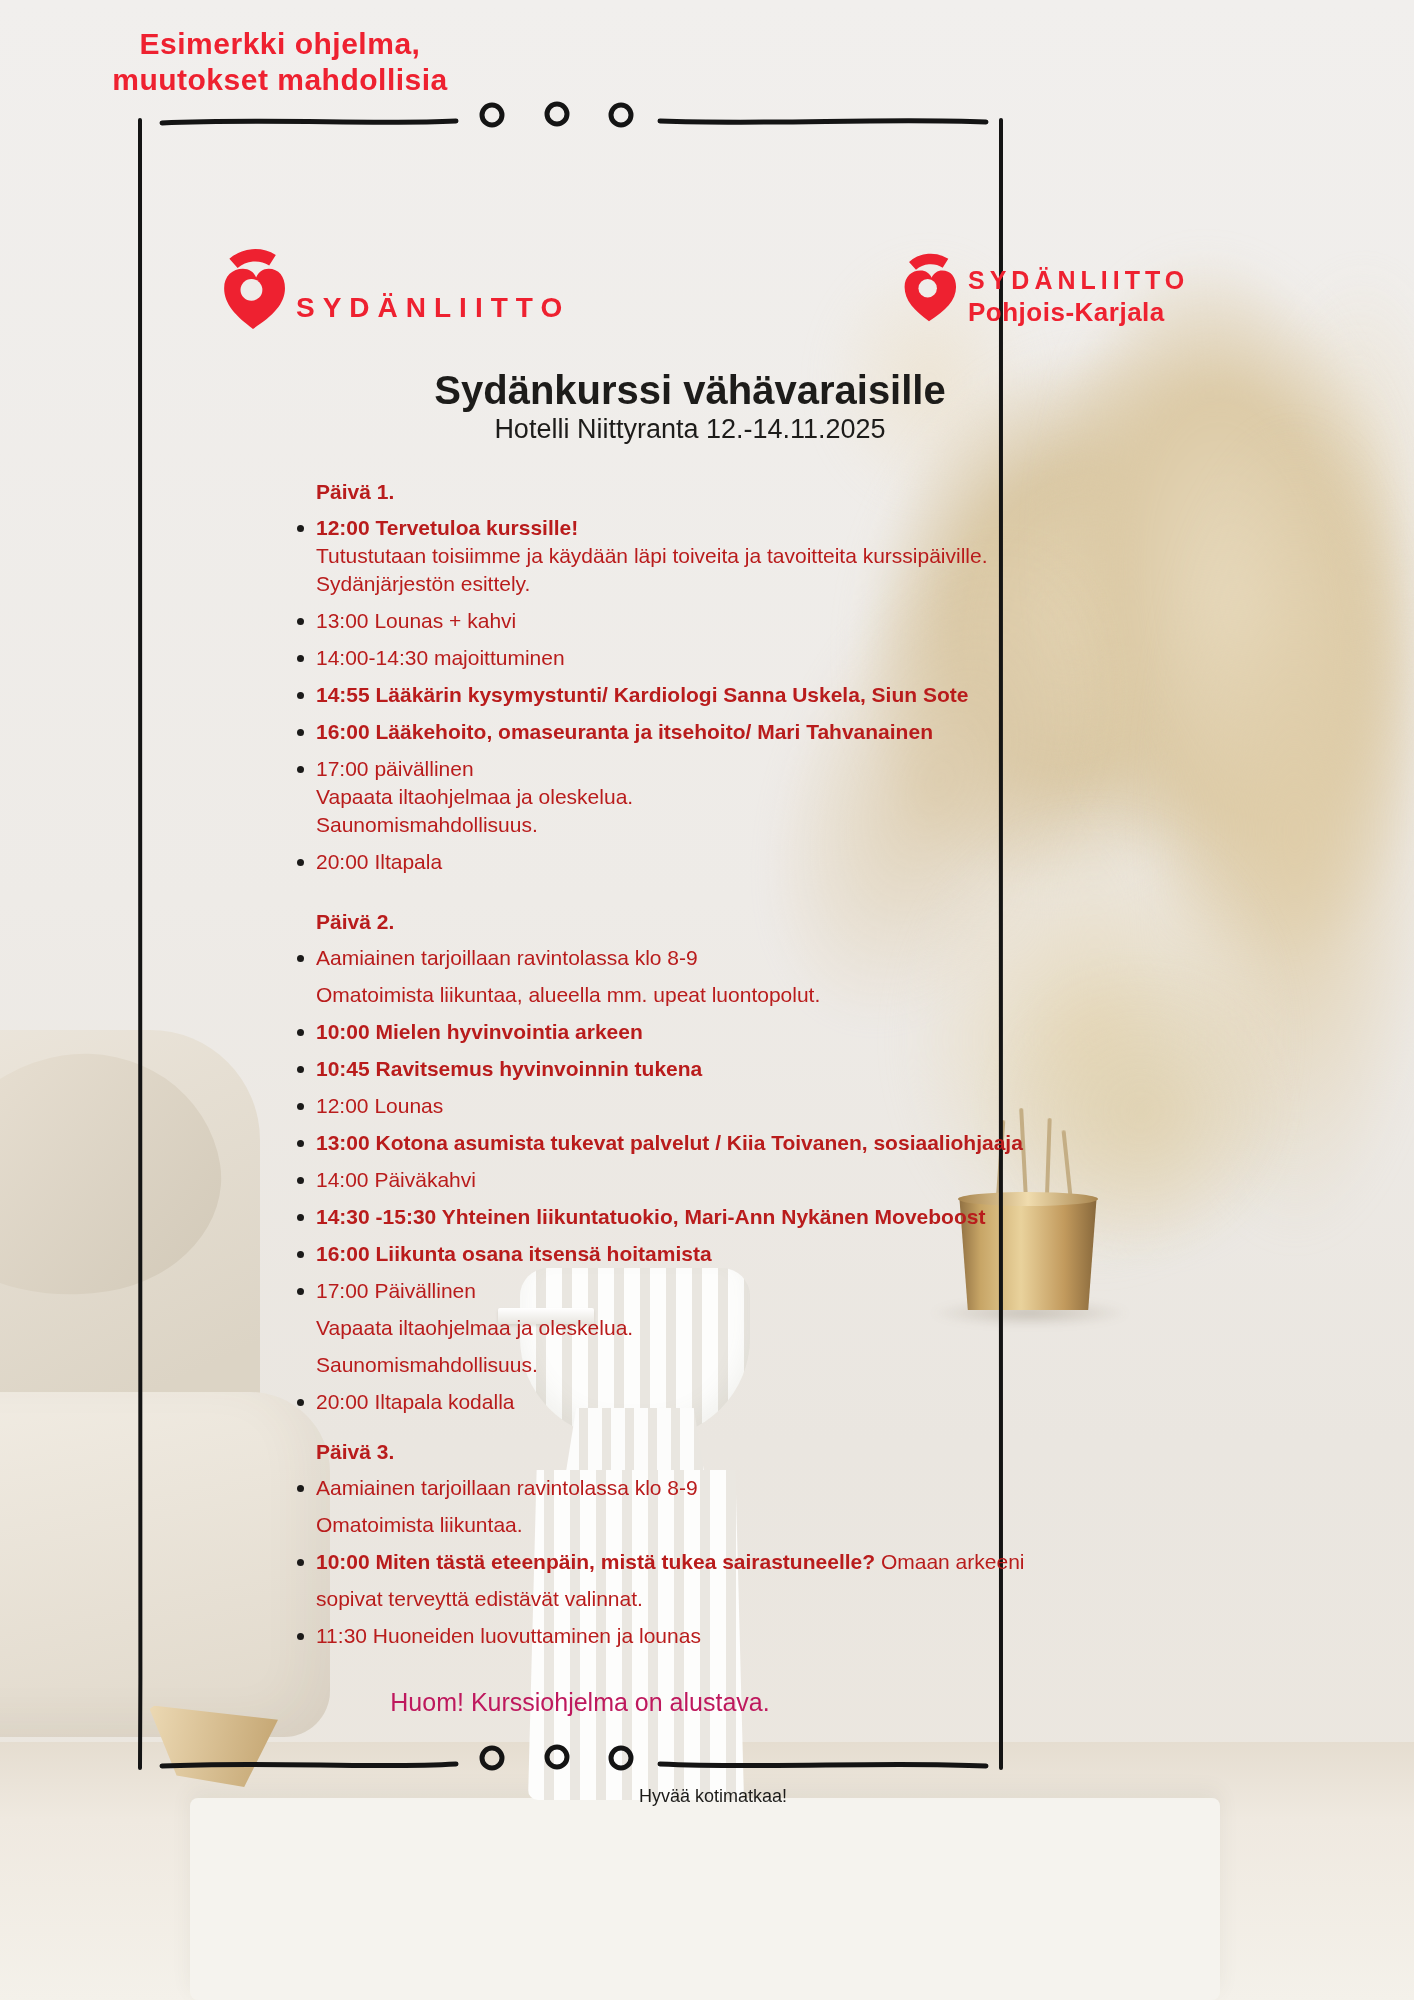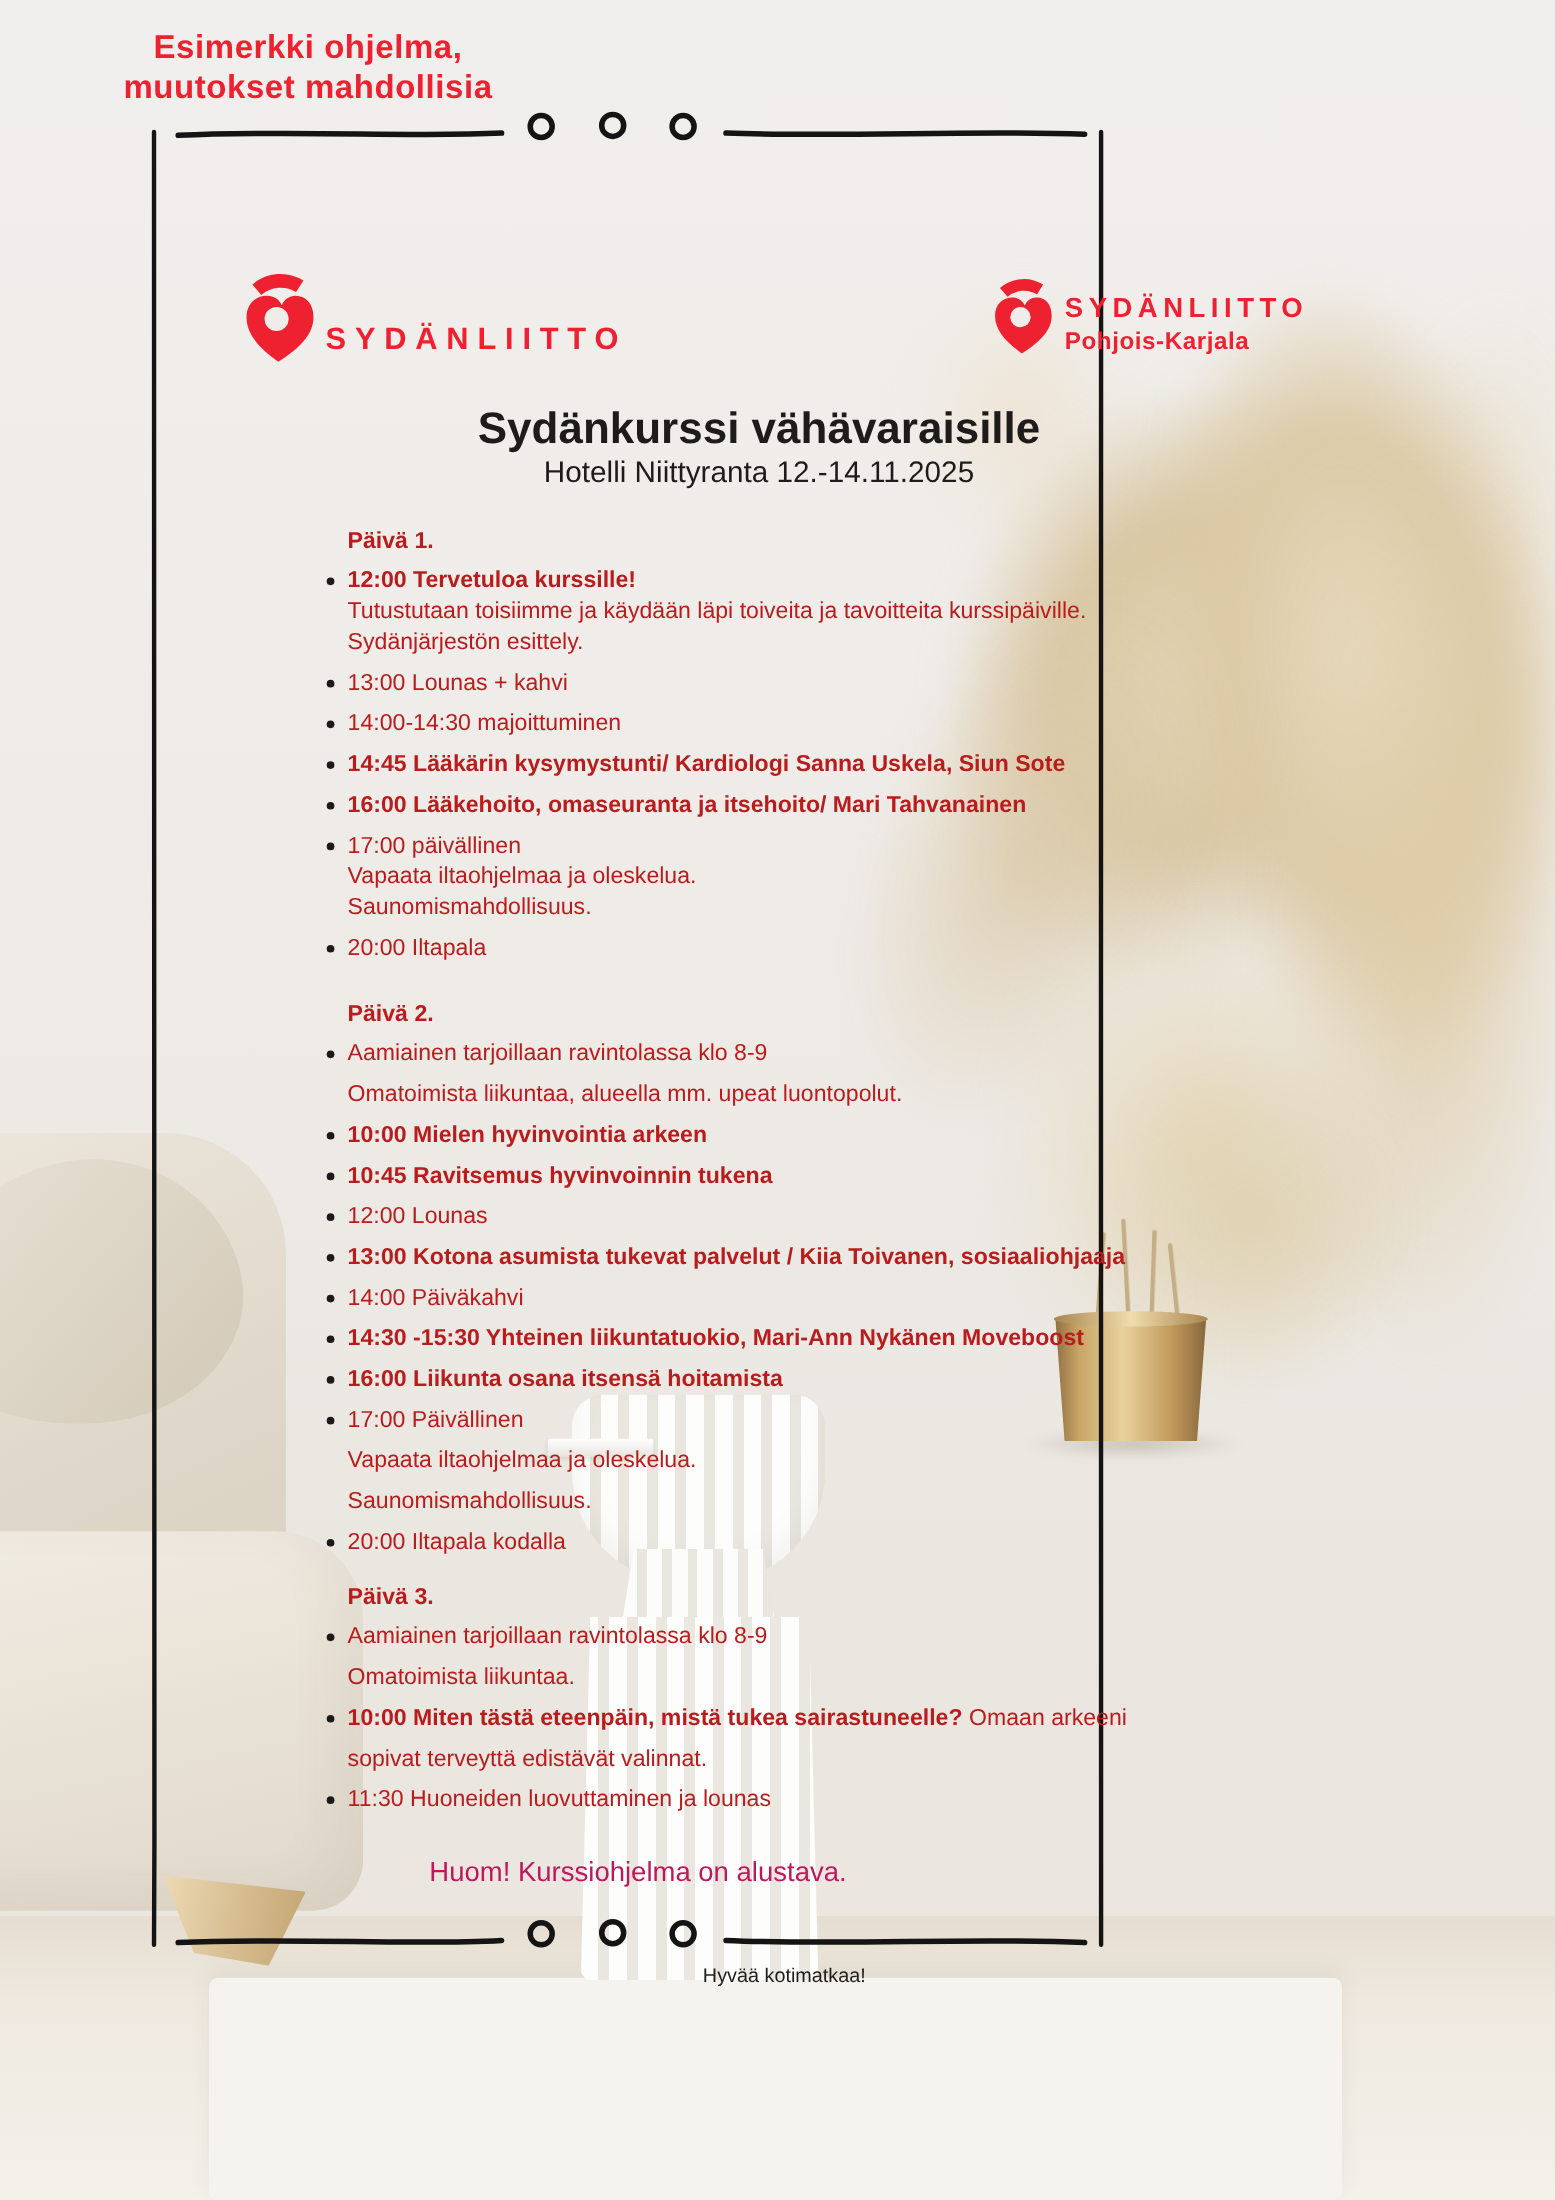--- a/index.html
+++ b/index.html
@@ -80,21 +80,21 @@
       color:var(--red);font-weight:bold;font-size:30px;line-height:36px;letter-spacing:.5px;}
   .logo-left{position:absolute;left:214px;top:238px;}
   .logo-left .heart{position:absolute;left:0;top:0;width:78px;height:96px;}
   .logo-left .wordmark{position:absolute;left:82px;top:54px;color:var(--red);
       font-weight:bold;font-size:28px;letter-spacing:8px;white-space:nowrap;}
   .logo-right{position:absolute;left:896px;top:244px;}
   .logo-right .heart{position:absolute;left:0;top:0;width:66px;height:82px;}
   .logo-right .wordmark{position:absolute;left:72px;top:22px;color:var(--red);
       font-weight:bold;font-size:25px;letter-spacing:5px;white-space:nowrap;}
   .logo-right .submark{position:absolute;left:72px;top:53px;color:var(--red);
-      font-weight:bold;font-size:22px;letter-spacing:.5px;white-space:nowrap;}
+      font-weight:bold;font-size:26px;letter-spacing:.5px;white-space:nowrap;}
   .title{position:absolute;left:340px;top:368px;width:700px;text-align:center;
       font-weight:bold;font-size:40px;color:#1d1c1a;}
   .subtitle{position:absolute;left:340px;top:414px;width:700px;text-align:center;
       font-size:27px;color:#1d1c1a;}
 
   .day{position:absolute;left:296px;width:880px;color:#b91c1c;font-size:21px;}
   .day-1{top:480px;}
   .day-2{top:910px;}
   .day-3{top:1440px;}
   .day-heading{margin-left:20px;font-weight:bold;line-height:23px;}
@@ -188,21 +188,21 @@
   <div class="subtitle">Hotelli Niittyranta 12.-14.11.2025</div>
 
   <div id="schedule">
       <div class="day day-1">
         <div class="day-heading">Päivä 1.</div>
         <div class="row"><span class="dot"></span><span class="txt b">12:00 Tervetuloa kurssille!</span></div>
         <div class="row tight"><span class="txt">Tutustutaan toisiimme ja käydään läpi toiveita ja tavoitteita kurssipäiville.</span></div>
         <div class="row tight"><span class="txt">Sydänjärjestön esittely.</span></div>
         <div class="row"><span class="dot"></span><span class="txt">13:00 Lounas + kahvi</span></div>
         <div class="row"><span class="dot"></span><span class="txt">14:00-14:30 majoittuminen</span></div>
-        <div class="row"><span class="dot"></span><span class="txt b">14:45 Lääkärin kysymystunti/ Kardiologi Sanna Uskela, Siun Sote</span></div>
+        <div class="row"><span class="dot"></span><span class="txt b">14:55 Lääkärin kysymystunti/ Kardiologi Sanna Uskela, Siun Sote</span></div>
         <div class="row"><span class="dot"></span><span class="txt b">16:00 Lääkehoito, omaseuranta ja itsehoito/ Mari Tahvanainen</span></div>
         <div class="row"><span class="dot"></span><span class="txt">17:00 päivällinen</span></div>
         <div class="row tight"><span class="txt">Vapaata iltaohjelmaa ja oleskelua.</span></div>
         <div class="row tight"><span class="txt">Saunomismahdollisuus.</span></div>
         <div class="row"><span class="dot"></span><span class="txt">20:00 Iltapala</span></div>
       </div>
       <div class="day day-2">
         <div class="day-heading">Päivä 2.</div>
         <div class="row"><span class="dot"></span><span class="txt">Aamiainen tarjoillaan ravintolassa klo 8-9</span></div>
         <div class="row"><span class="txt">Omatoimista liikuntaa, alueella mm. upeat luontopolut.</span></div>

